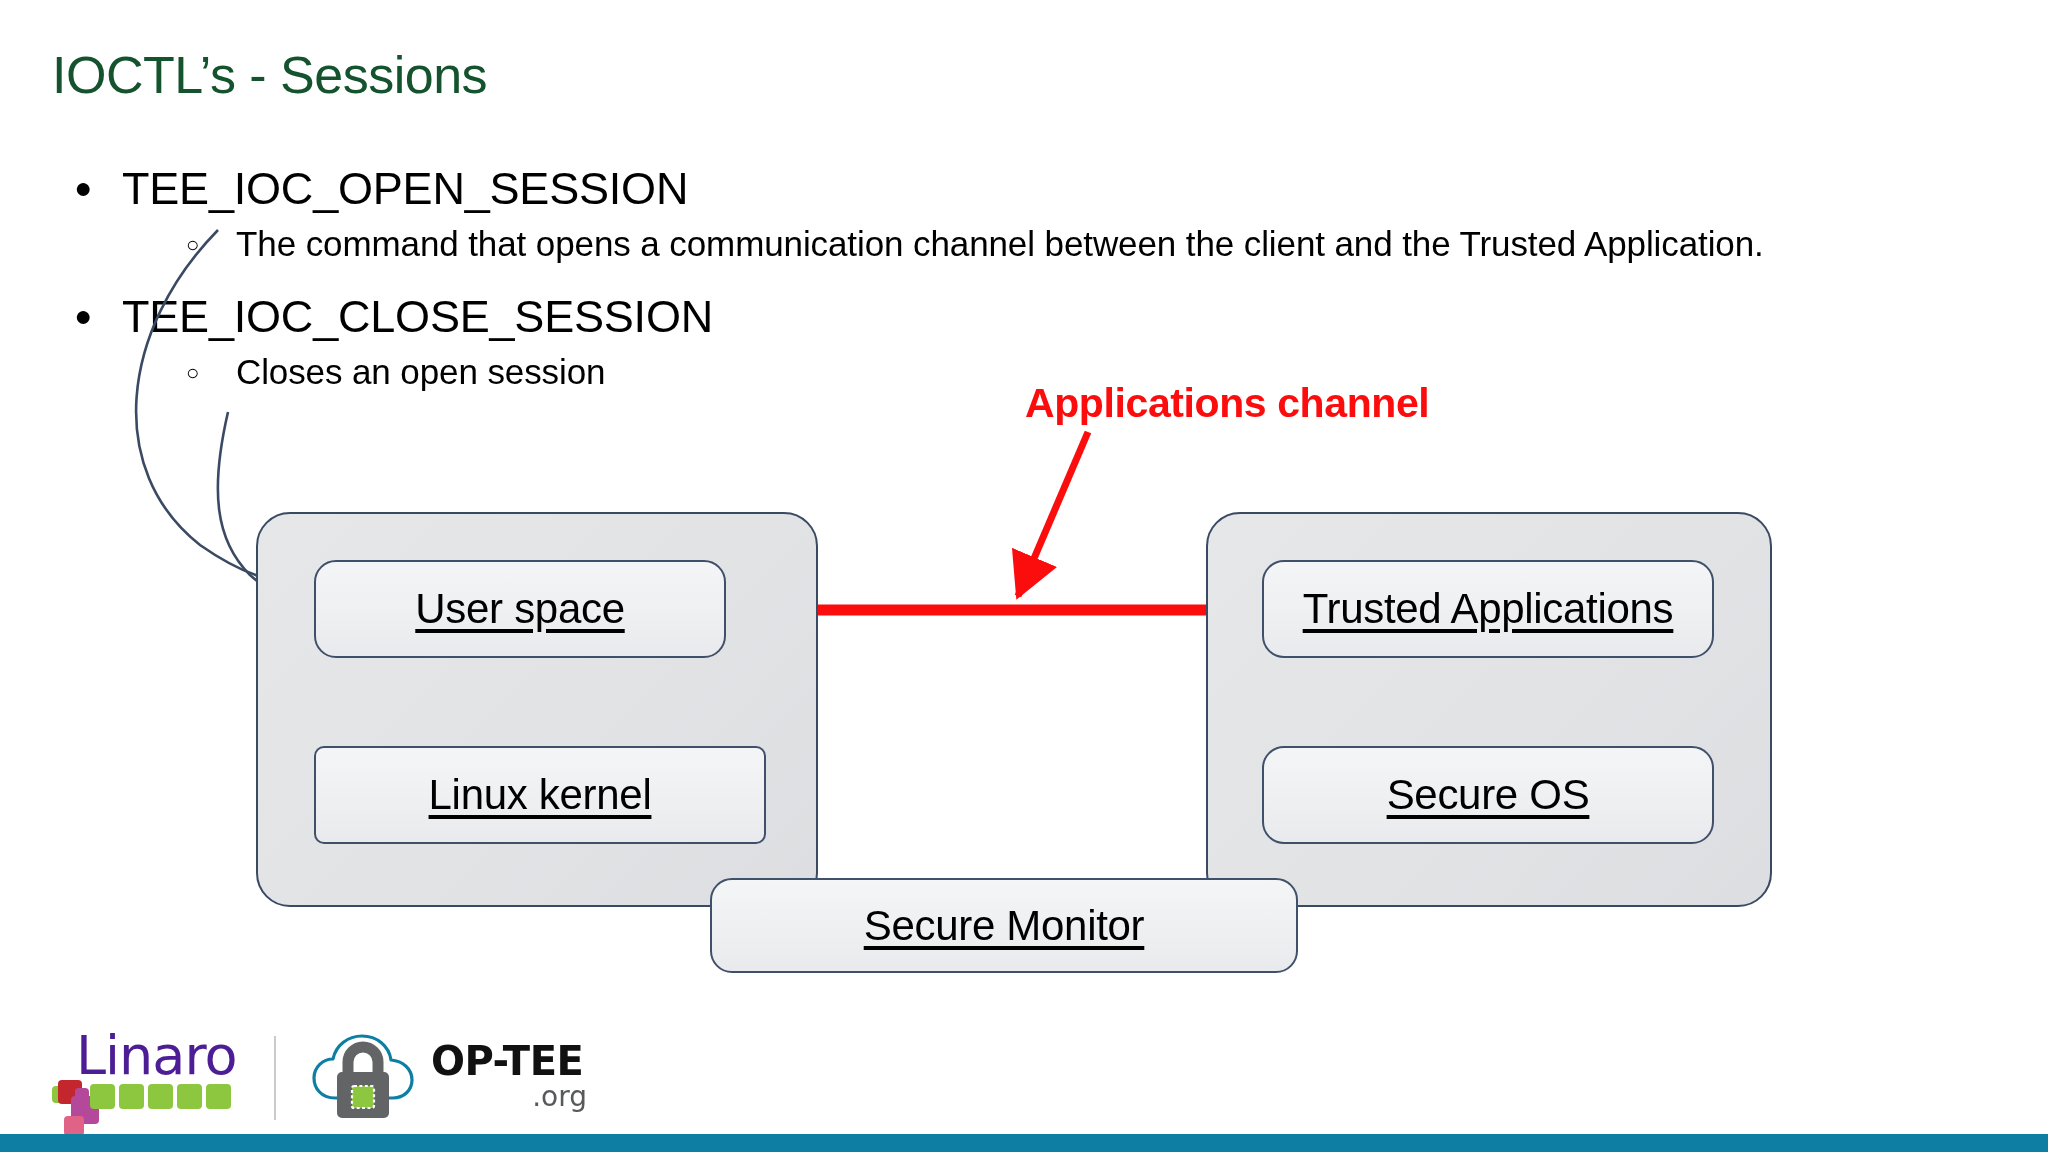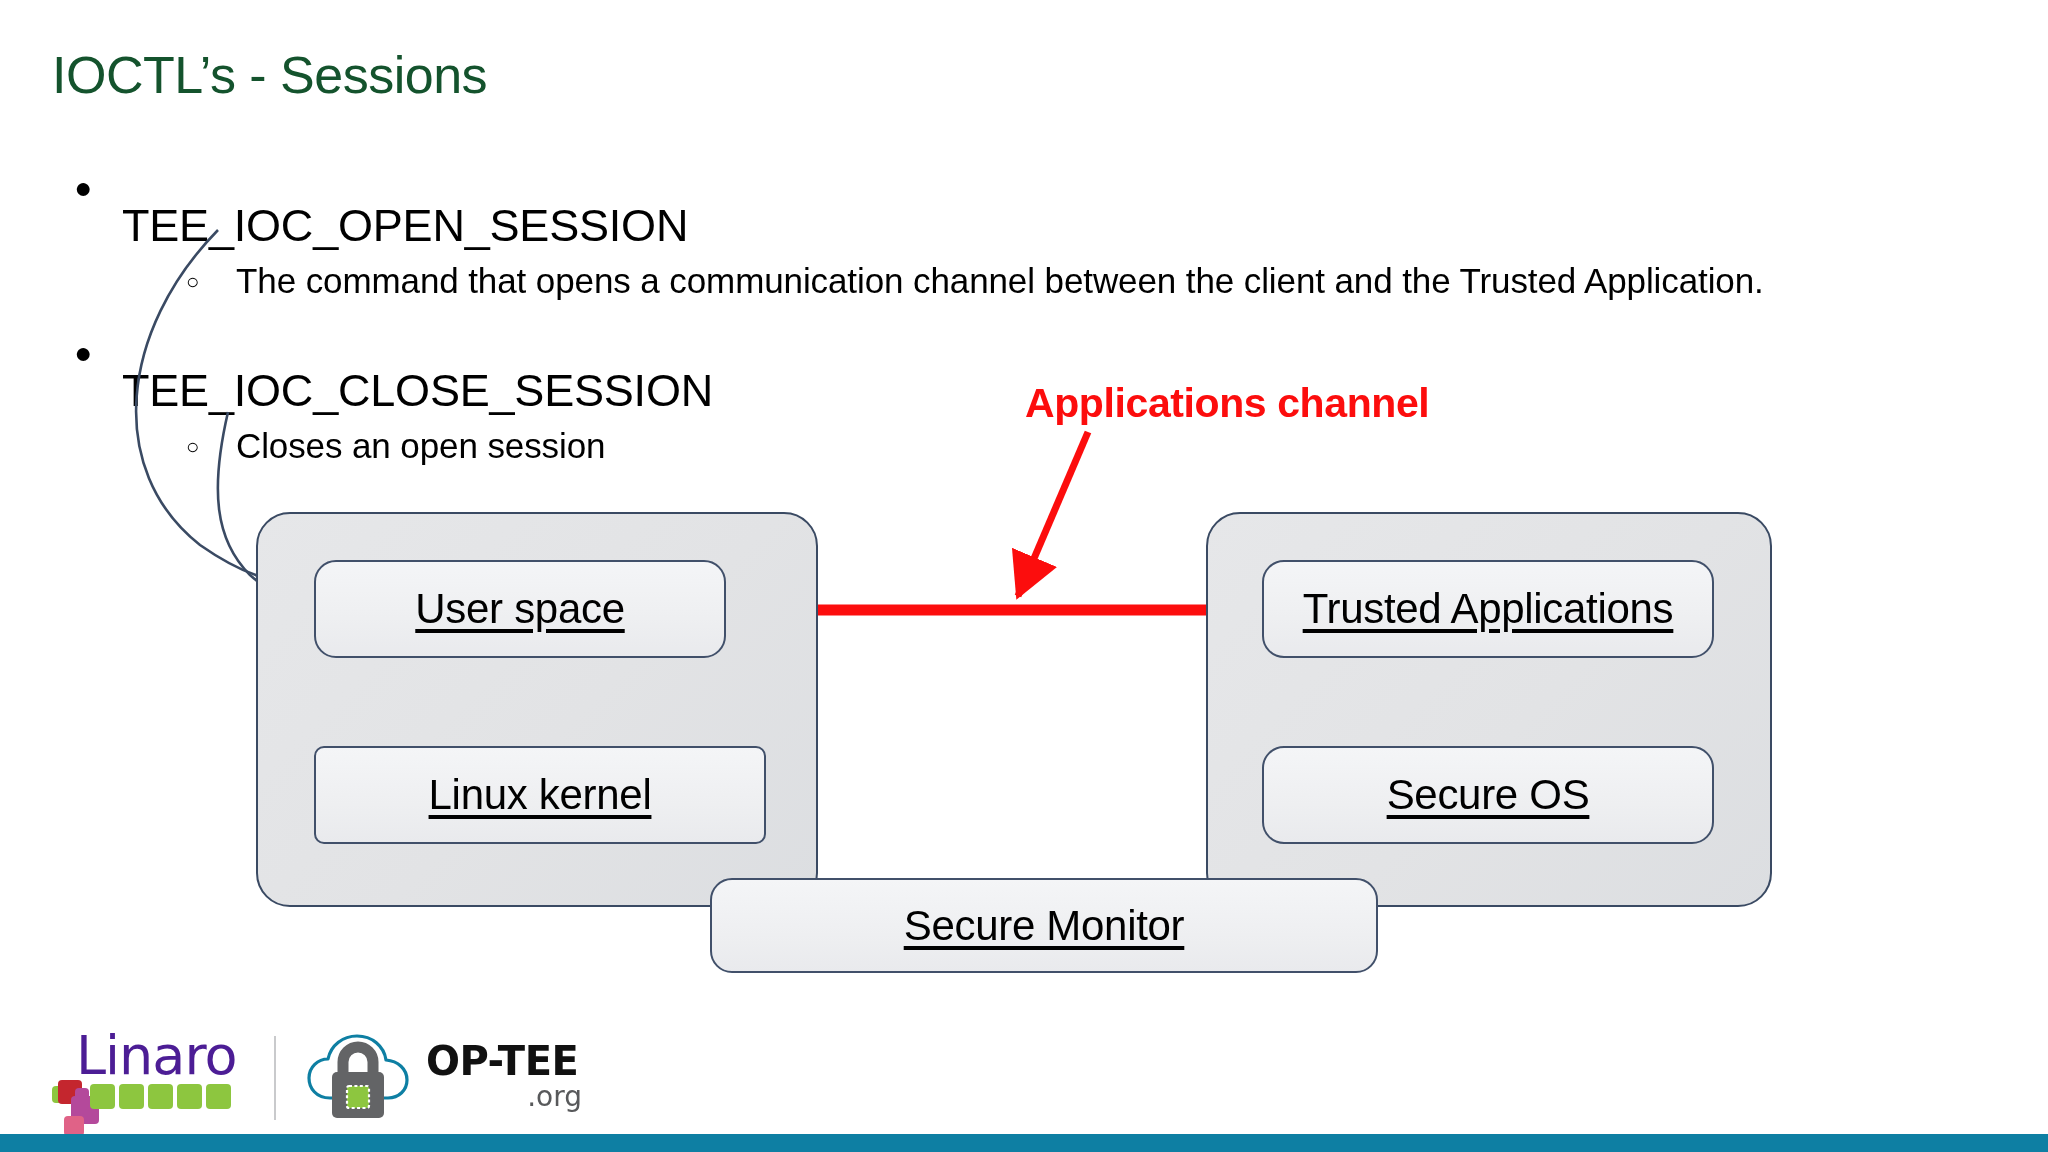--- a/index.html
+++ b/index.html
@@ -46,21 +46,20 @@
     color: #000;
     text-align: left;
     padding-left: 14px;
   }
   .text-l1 {
     font-size: 45px;
     line-height: 58px;
     color: #000000;
     letter-spacing: -0.2px;
     white-space: nowrap;
-    margin-top: 37px;
   }
   .bullet-l2 {
     margin-left: 108px;
   }
   .marker-l2 {
     width: 68px;
     flex: 0 0 68px;
     font-size: 22px;
     line-height: 50px;
     color: #000;
@@ -108,21 +107,21 @@
     color: #000000;
     text-decoration: underline;
     text-underline-offset: 6px;
     letter-spacing: -0.3px;
     white-space: nowrap;
   }
   #user-space      { left: 314px;  top: 560px; width: 412px; height: 98px; }
   #linux-kernel    { left: 314px;  top: 746px; width: 452px; height: 98px; border-radius: 10px; }
   #trusted-apps    { left: 1262px; top: 560px; width: 452px; height: 98px; }
   #secure-os       { left: 1262px; top: 746px; width: 452px; height: 98px; }
-  #secure-monitor  { left: 710px;  top: 878px; width: 668px; height: 95px; }
+  #secure-monitor  { left: 710px;  top: 878px; width: 588px; height: 95px; }
 
   
   .comm-label {
     position: absolute;
     left: 1025px; top: 380px;
     font-size: 41px;
     font-weight: 700;
     color: #fc0d0d;
     letter-spacing: -0.4px;
     white-space: nowrap;
@@ -163,21 +162,21 @@
   .sq { position: absolute; border-radius: 4px; }
   .divider {
     width: 2px; height: 84px;
     background: #c9cacc;
     margin: 0 30px 4px 30px;
   }
   
   .optee {
     position: relative;
     width: 290px; height: 100px;
-    display: flex; align-items: flex-end;
+    display: flex; align-items: flex-end; justify-content: center;
   }
   .optee-mark { position: relative; width: 108px; height: 96px; }
   .optee-text { position: relative; margin-left: 12px; width: 160px; height: 96px; }
   .optee-name {
     position: absolute; left: 0; top: 10px;
     font-size: 40px; font-weight: 700; color: #111111;
     font-family: "DejaVu Sans", sans-serif;
     letter-spacing: -0.5px;
   }
   .optee-org {

